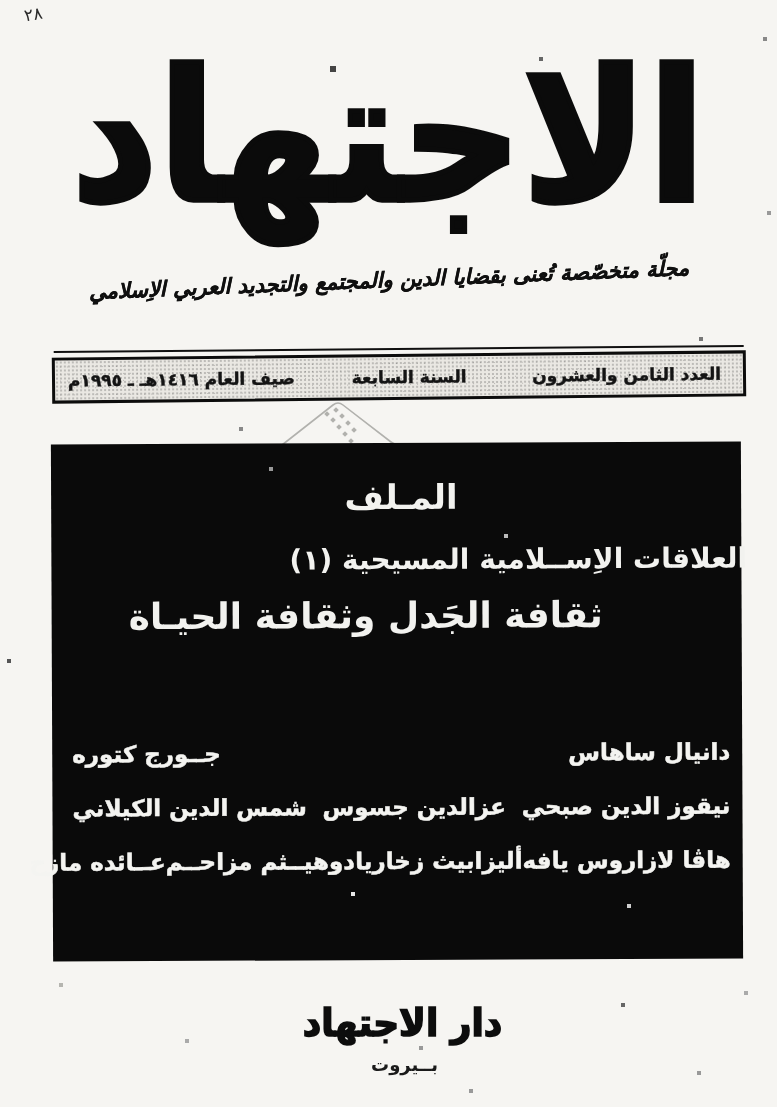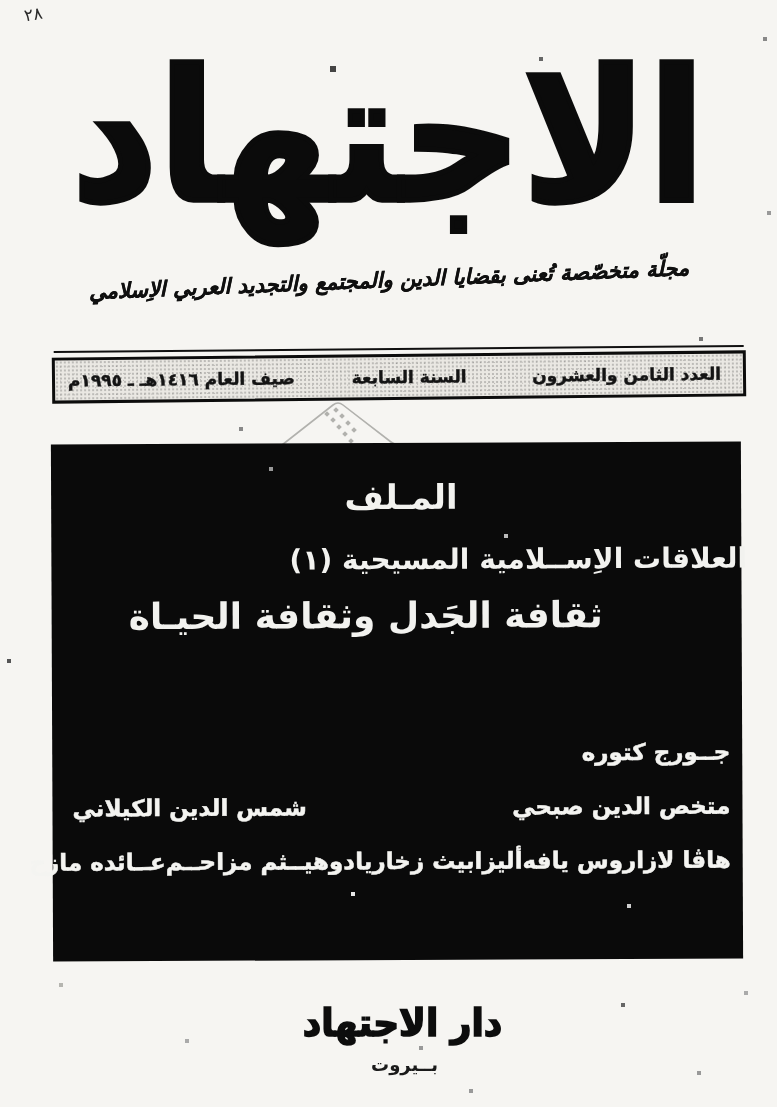--- a/index.html
+++ b/index.html
@@ -144,24 +144,26 @@
   </svg>
 </div>
 
 <section class="feature-box">
   <div class="line f-label">المـلف</div>
   <div class="line f-t1">العلاقات الاِســلامية المسيحية (١)</div>
   <div class="line f-t2">ثقافة الجَدل وثقافة الحيـاة</div>
 
   <div class="authors">
     <div class="author-row">
+      <span>دانيال ساهاس</span>
       <span>جــورج كتوره</span>
     </div>
     <div class="author-row">
-      <span>متخص الدين صبحي</span>
+      <span>نيقوز الدين صبحي</span>
+      <span>عزالدين جسوس</span>
       <span>شمس الدين الكيلاني</span>
     </div>
     <div class="author-row">
       <span>هاڤا لازاروس يافه</span>
       <span>أليزابيث زخاريادو</span>
       <span>هيــثم مزاحــم</span>
       <span>عــائده مازح</span>
     </div>
   </div>
 </section>

